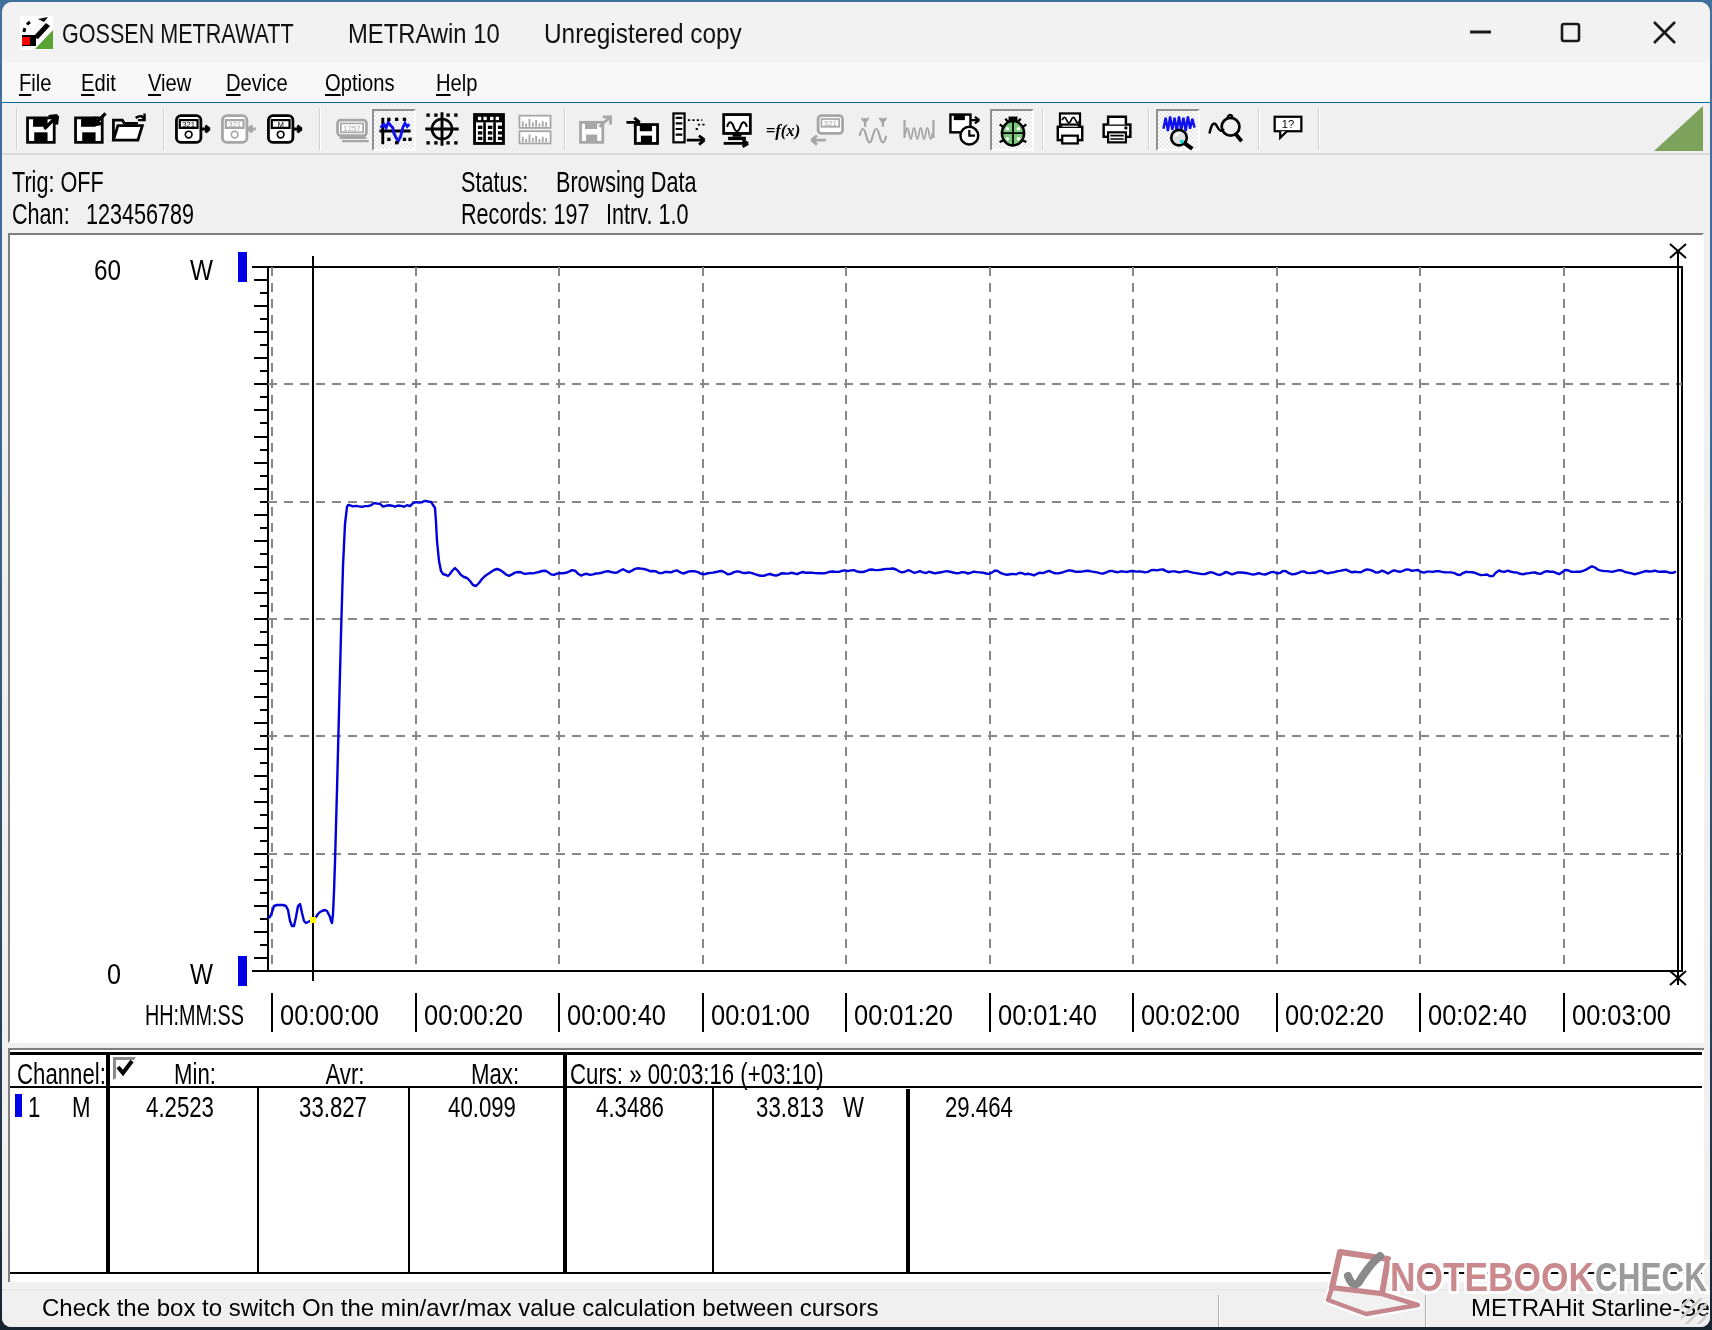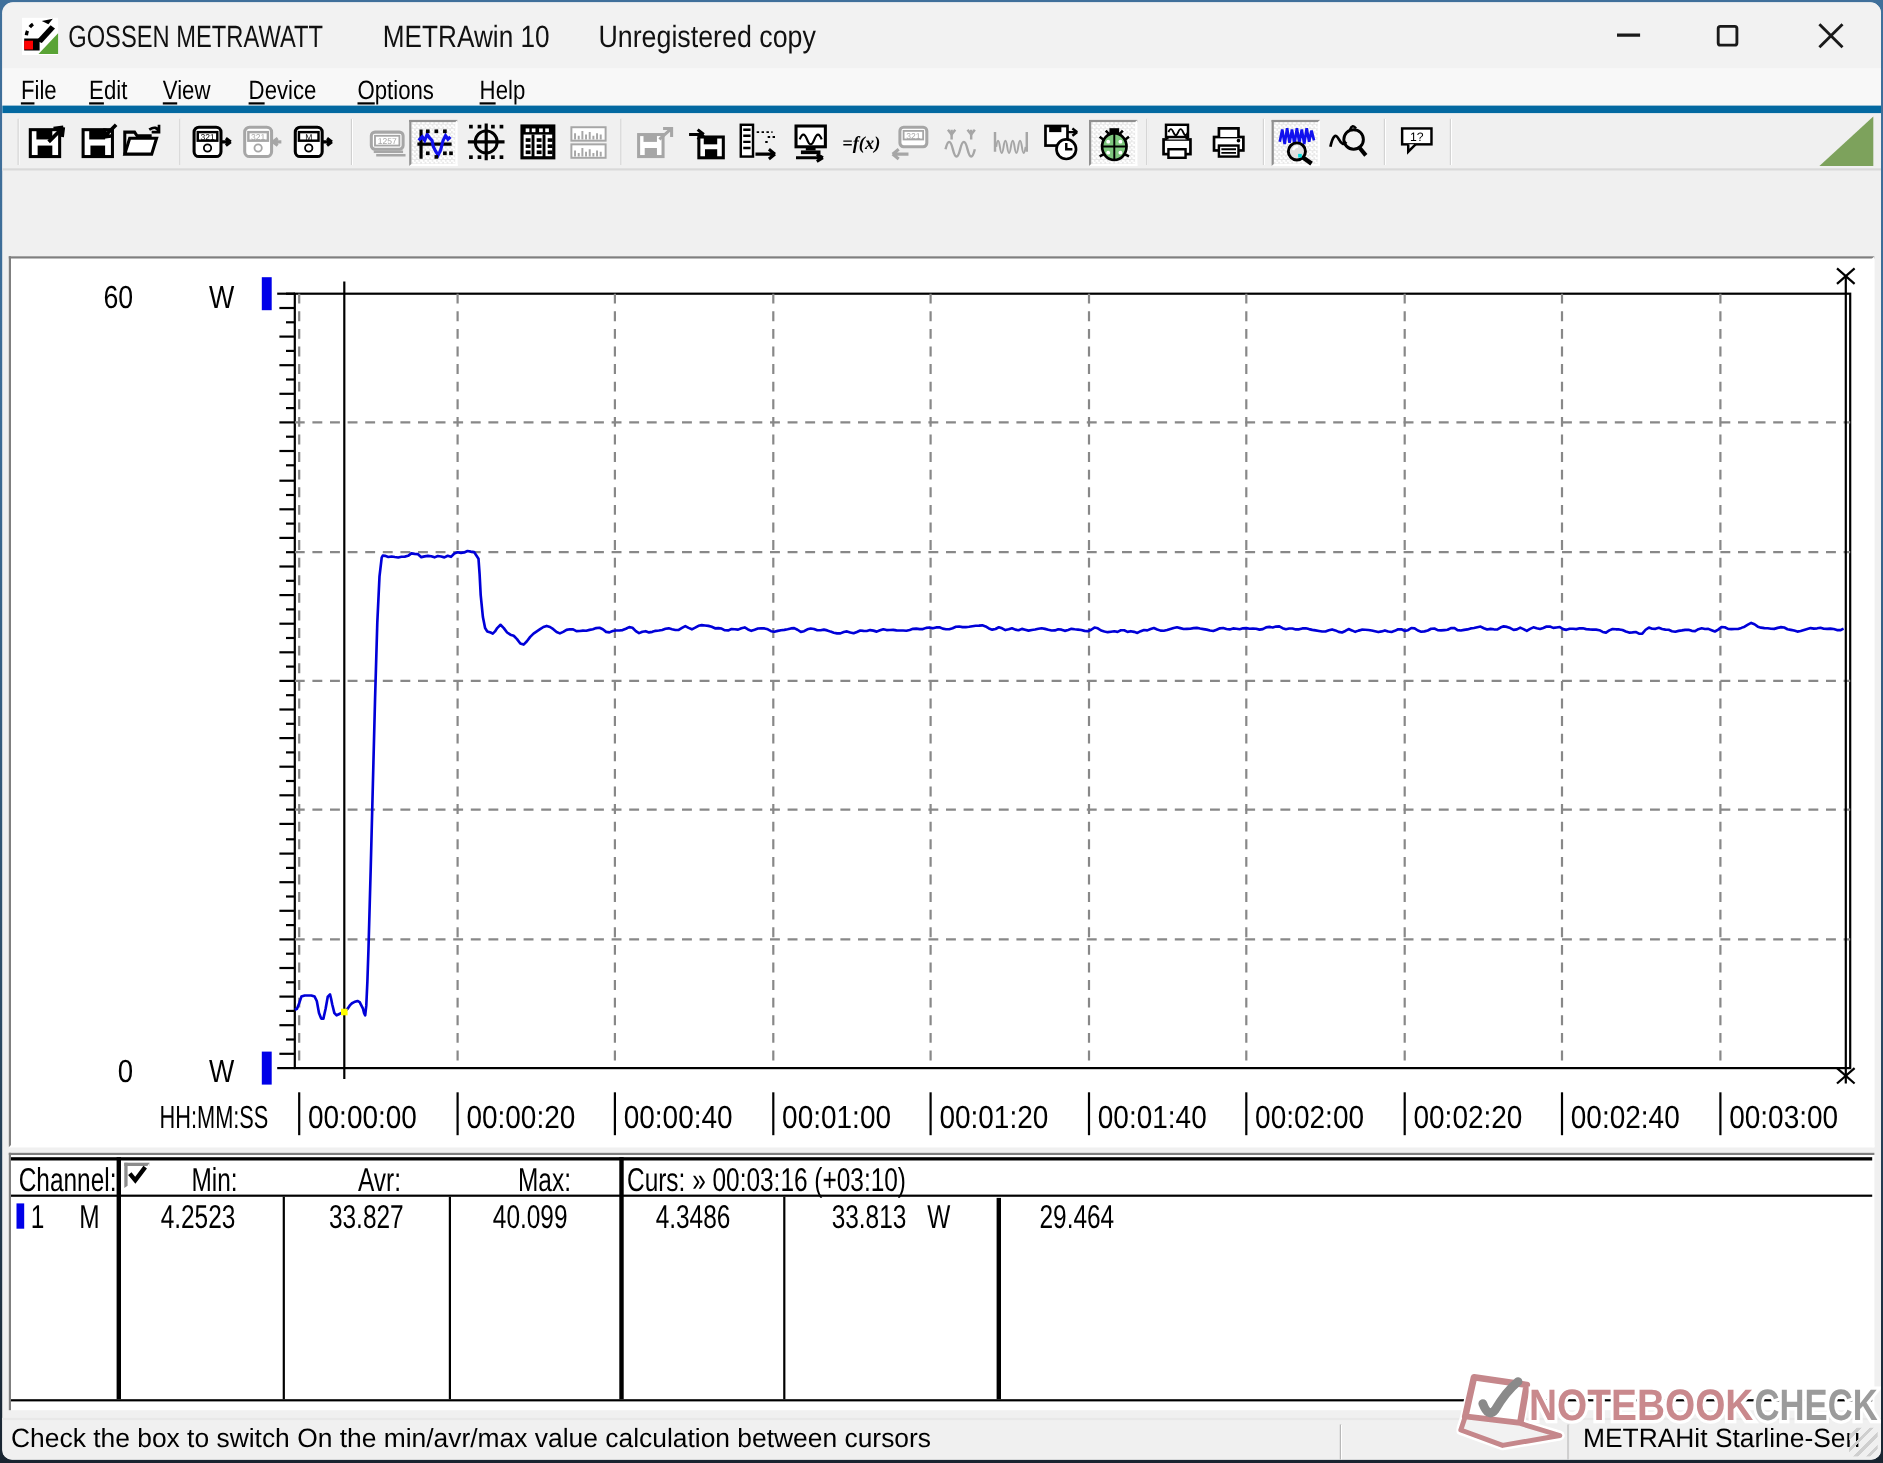--- a/index.html
+++ b/index.html
@@ -6,21 +6,21 @@
 html,body { width:1712px; height:1330px; overflow:hidden; }
 body { background:linear-gradient(180deg,#40709b 0%,#3b6b96 30%,#2b4a64 70%,#182430 100%);
   font-family:"Liberation Sans", sans-serif; }
 #win { position:absolute; left:2px; top:2px; width:1708px; height:1325px;
   background:#f0f0f0; border-radius:10px 10px 9px 9px; overflow:hidden; }
 .abs { position:absolute; }
 
 #titlebar { position:absolute; left:0; top:0; width:100%; height:60px; background:#f2f2f2; }
 #titlebar .t { position:absolute; top:16px; font-size:28px; color:#111; white-space:pre; transform:scaleX(0.75); transform-origin:0 50%; }
 
-#menubar { position:absolute; left:0; top:60px; width:100%; height:41px; background:#f8f8f8; border-bottom:7px solid #0369a1; }
+#menubar { position:absolute; left:0; top:60px; width:100%; height:41px; background:#f8f8f8; border-bottom:1px solid #0369a1; }
 #menubar span { position:absolute; top:7px; font-size:24px; color:#000; transform:scaleX(0.84); transform-origin:0 0; }
 #menubar u { text-decoration:underline; text-underline-offset:3px; }
 
 #toolbar { position:absolute; left:0; top:101px; width:100%; height:52px; background:#f0f0f0; border-bottom:2px solid #d9d9d9; }
 .tbtn { position:absolute; top:6px; width:44px; height:42px; }
 .tbtn.on { background:repeating-conic-gradient(#ffffff 0 25%, #e8e8e8 0 50%); background-size:4px 4px; border-top:2px solid #909090; border-left:2px solid #909090; border-right:2px solid #fff; border-bottom:2px solid #fff; }
 .tsep { position:absolute; top:5px; width:2px; height:42px; background:#d0d0d0; border-right:1px solid #fff; }
 
 #statuspanel { position:absolute; left:0; top:153px; width:100%; height:78px; background:#f0f0f0; }
 #statuspanel div { position:absolute; font-size:30px; color:#000; white-space:pre; transform:scaleX(0.72); transform-origin:0 0; }
@@ -30,21 +30,21 @@
   border-right:2px solid #fff; border-bottom:2px solid #fff; }
 
 #tablepanel { position:absolute; left:6px; top:1046px; width:1696px; height:234px;
   background:#fff; border-top:2px solid #7f7f7f; border-left:2px solid #7f7f7f; }
 .tl { position:absolute; background:#000; }
 .tt { position:absolute; font-size:30px; color:#000; white-space:pre; transform:scaleX(0.74); transform-origin:0 0; }
 .ttc { position:absolute; font-size:30px; color:#000; white-space:pre; width:300px; text-align:center; transform:scaleX(0.74); transform-origin:50% 0; }
 
 #statusbar { position:absolute; left:0px; top:1287px; width:1708px; height:38px; background:#f0f0f0; border-top:2px solid #e8e8e8; }
 #statusbar .cell-sep { position:absolute; top:4px; width:2px; height:32px; background:#b0b0b0; border-right:1px solid #fff; }
-#statusbar div.txt { position:absolute; top:3px; font-size:24px; color:#000; white-space:pre; }
+#statusbar div.txt { position:absolute; top:3px; font-size:24px; color:#000; white-space:pre;margin-left:32px; }
 .grip { position:absolute; right:3px; bottom:3px; width:26px; height:26px;
  background:repeating-linear-gradient(135deg, transparent 0 5px, #cfcfcf 5px 8px); }
 </style>
 </head>
 <body>
 <div id="win">
 
   <div id="titlebar">
     <svg class="abs" style="left:18px;top:14px" width="33" height="34" viewBox="0 0 33 34">
       <rect x="0" y="0" width="33" height="34" fill="#fff"></rect>
@@ -325,20 +325,29 @@
           <rect x="4" y="5" width="24" height="13" fill="#fff" stroke="#000" stroke-width="2"></rect>
           <path d="M9 18 v6 l6 -6" fill="#fff" stroke="#000" stroke-width="2"></path>
           <text x="16" y="15" font-size="10" text-anchor="middle" fill="#000" font-family="Liberation Sans">1?</text>
         </svg>
       </div>
   <svg class="abs" style="left:1650px;top:1px" width="52" height="48" viewBox="0 0 52 48">
         <polygon points="2,47 51,47 51,2" fill="#7da25c"></polygon>
       </svg>
   </div>
 
+  <div id="statuspanel">
+    <div style="left:10px;top:10px">Trig: OFF</div>
+    <div style="left:10px;top:42px">Chan:</div>
+    <div style="left:84px;top:42px">123456789</div>
+    <div style="left:459px;top:10px">Status:</div>
+    <div style="left:554px;top:10px">Browsing Data</div>
+    <div style="left:459px;top:42px">Records: 197</div>
+    <div style="left:604px;top:42px">Intrv. 1.0</div>
+  </div>
 
   <div id="chartpanel"></div>
   <svg class="abs" style="left:-2px;top:-2px" width="1712" height="1330" viewBox="0 0 1712 1330">
     <rect x="268" y="267" width="1414" height="704" fill="none" stroke="#000" stroke-width="2"></rect>
     <line x1="252" y1="267" x2="268" y2="267" stroke="#000" stroke-width="2"></line>
     <line x1="252" y1="971" x2="268" y2="971" stroke="#000" stroke-width="2"></line>
     <line x1="268" y1="384" x2="1682" y2="384" stroke="#888" stroke-width="2" stroke-dasharray="9 7"></line>
     <line x1="268" y1="502" x2="1682" y2="502" stroke="#888" stroke-width="2" stroke-dasharray="9 7"></line>
     <line x1="268" y1="619" x2="1682" y2="619" stroke="#888" stroke-width="2" stroke-dasharray="9 7"></line>
     <line x1="268" y1="736" x2="1682" y2="736" stroke="#888" stroke-width="2" stroke-dasharray="9 7"></line>

